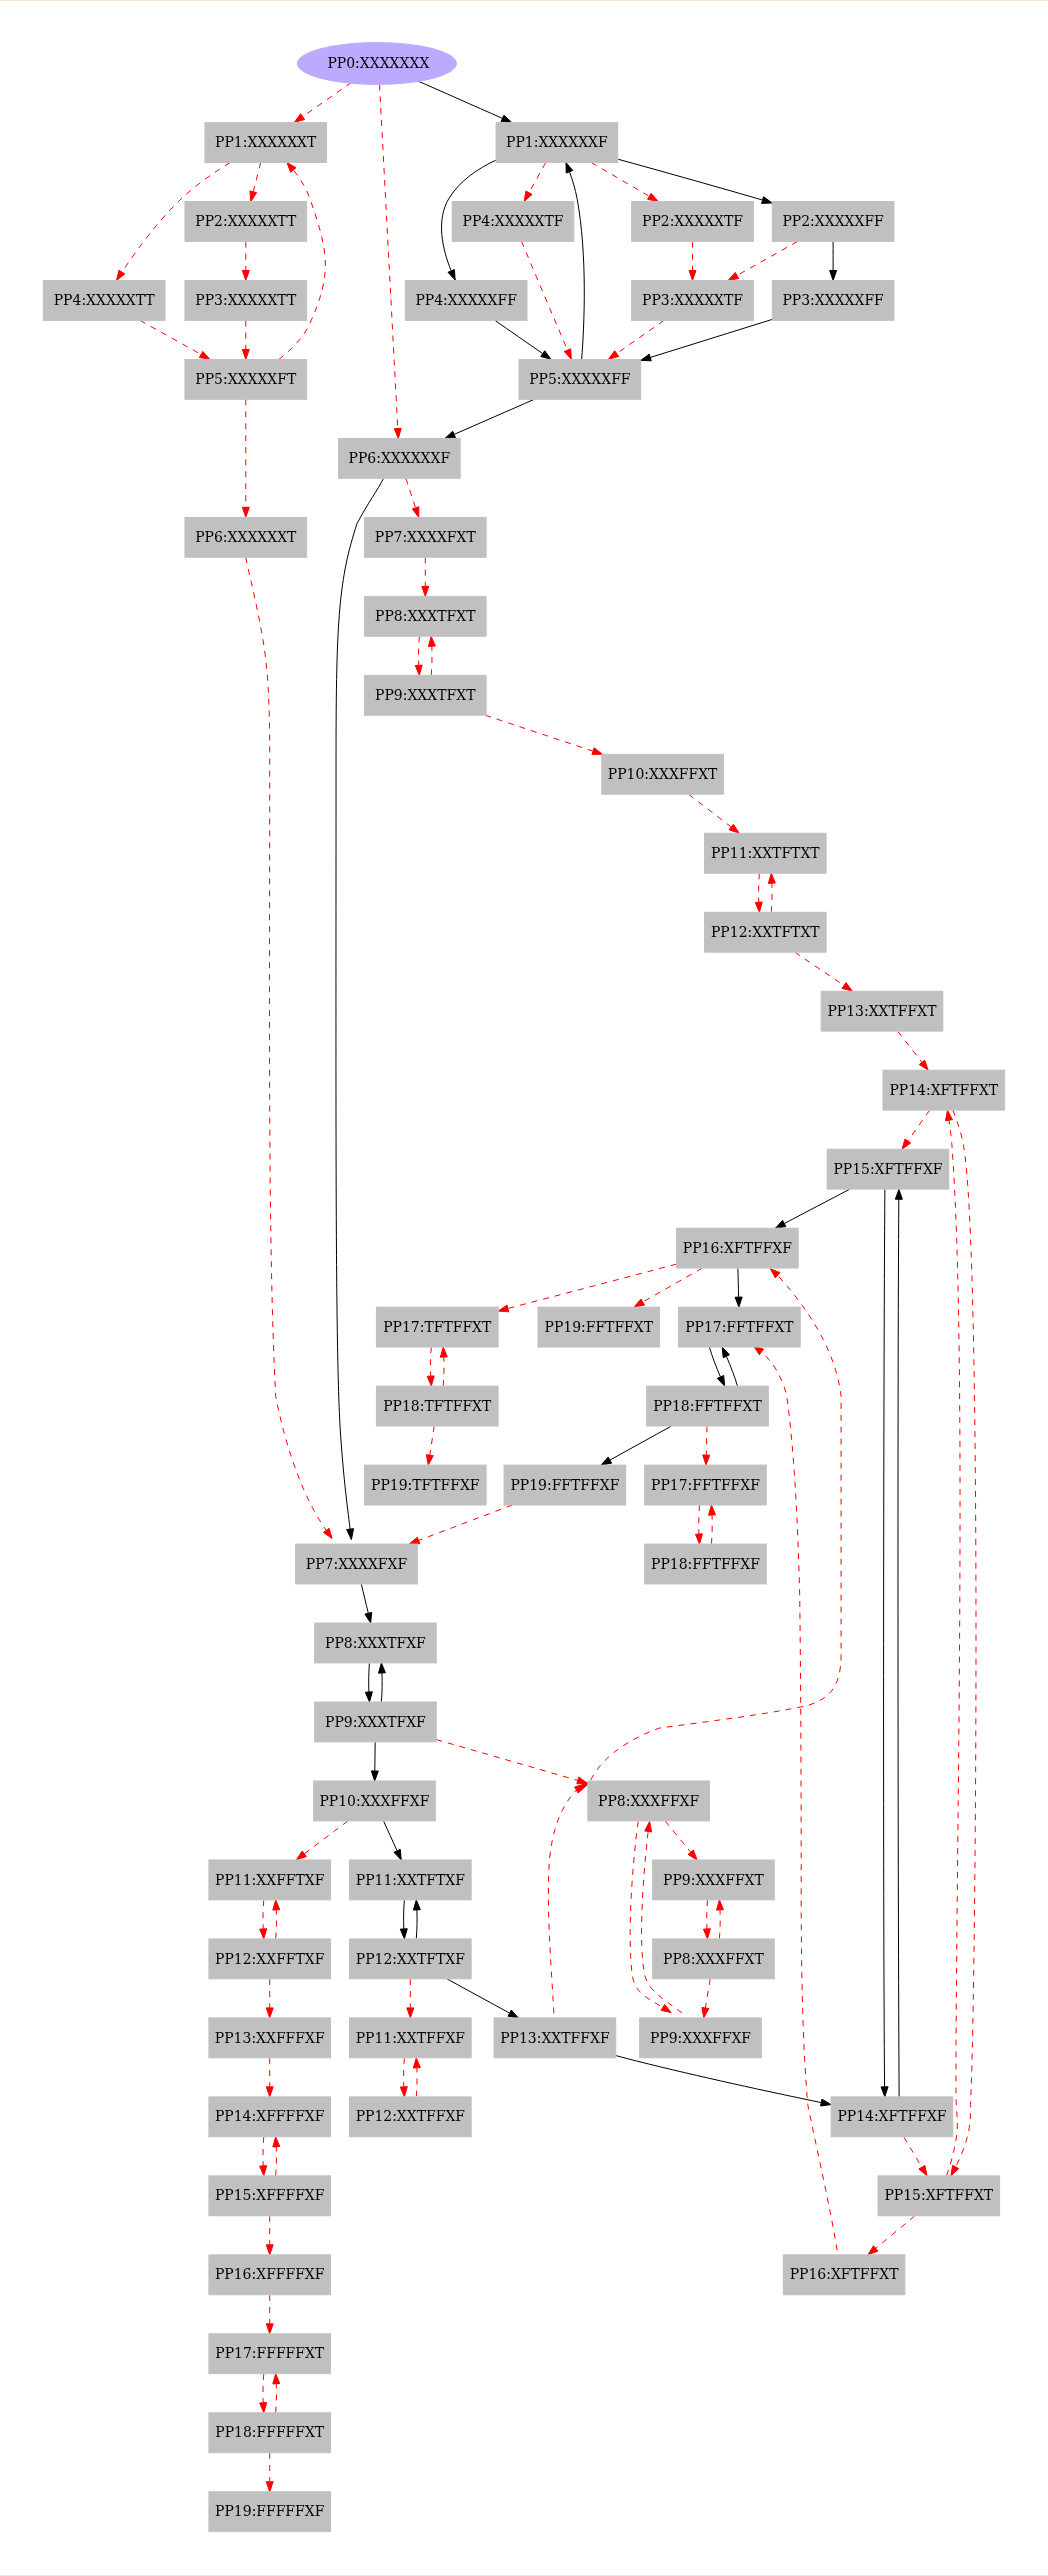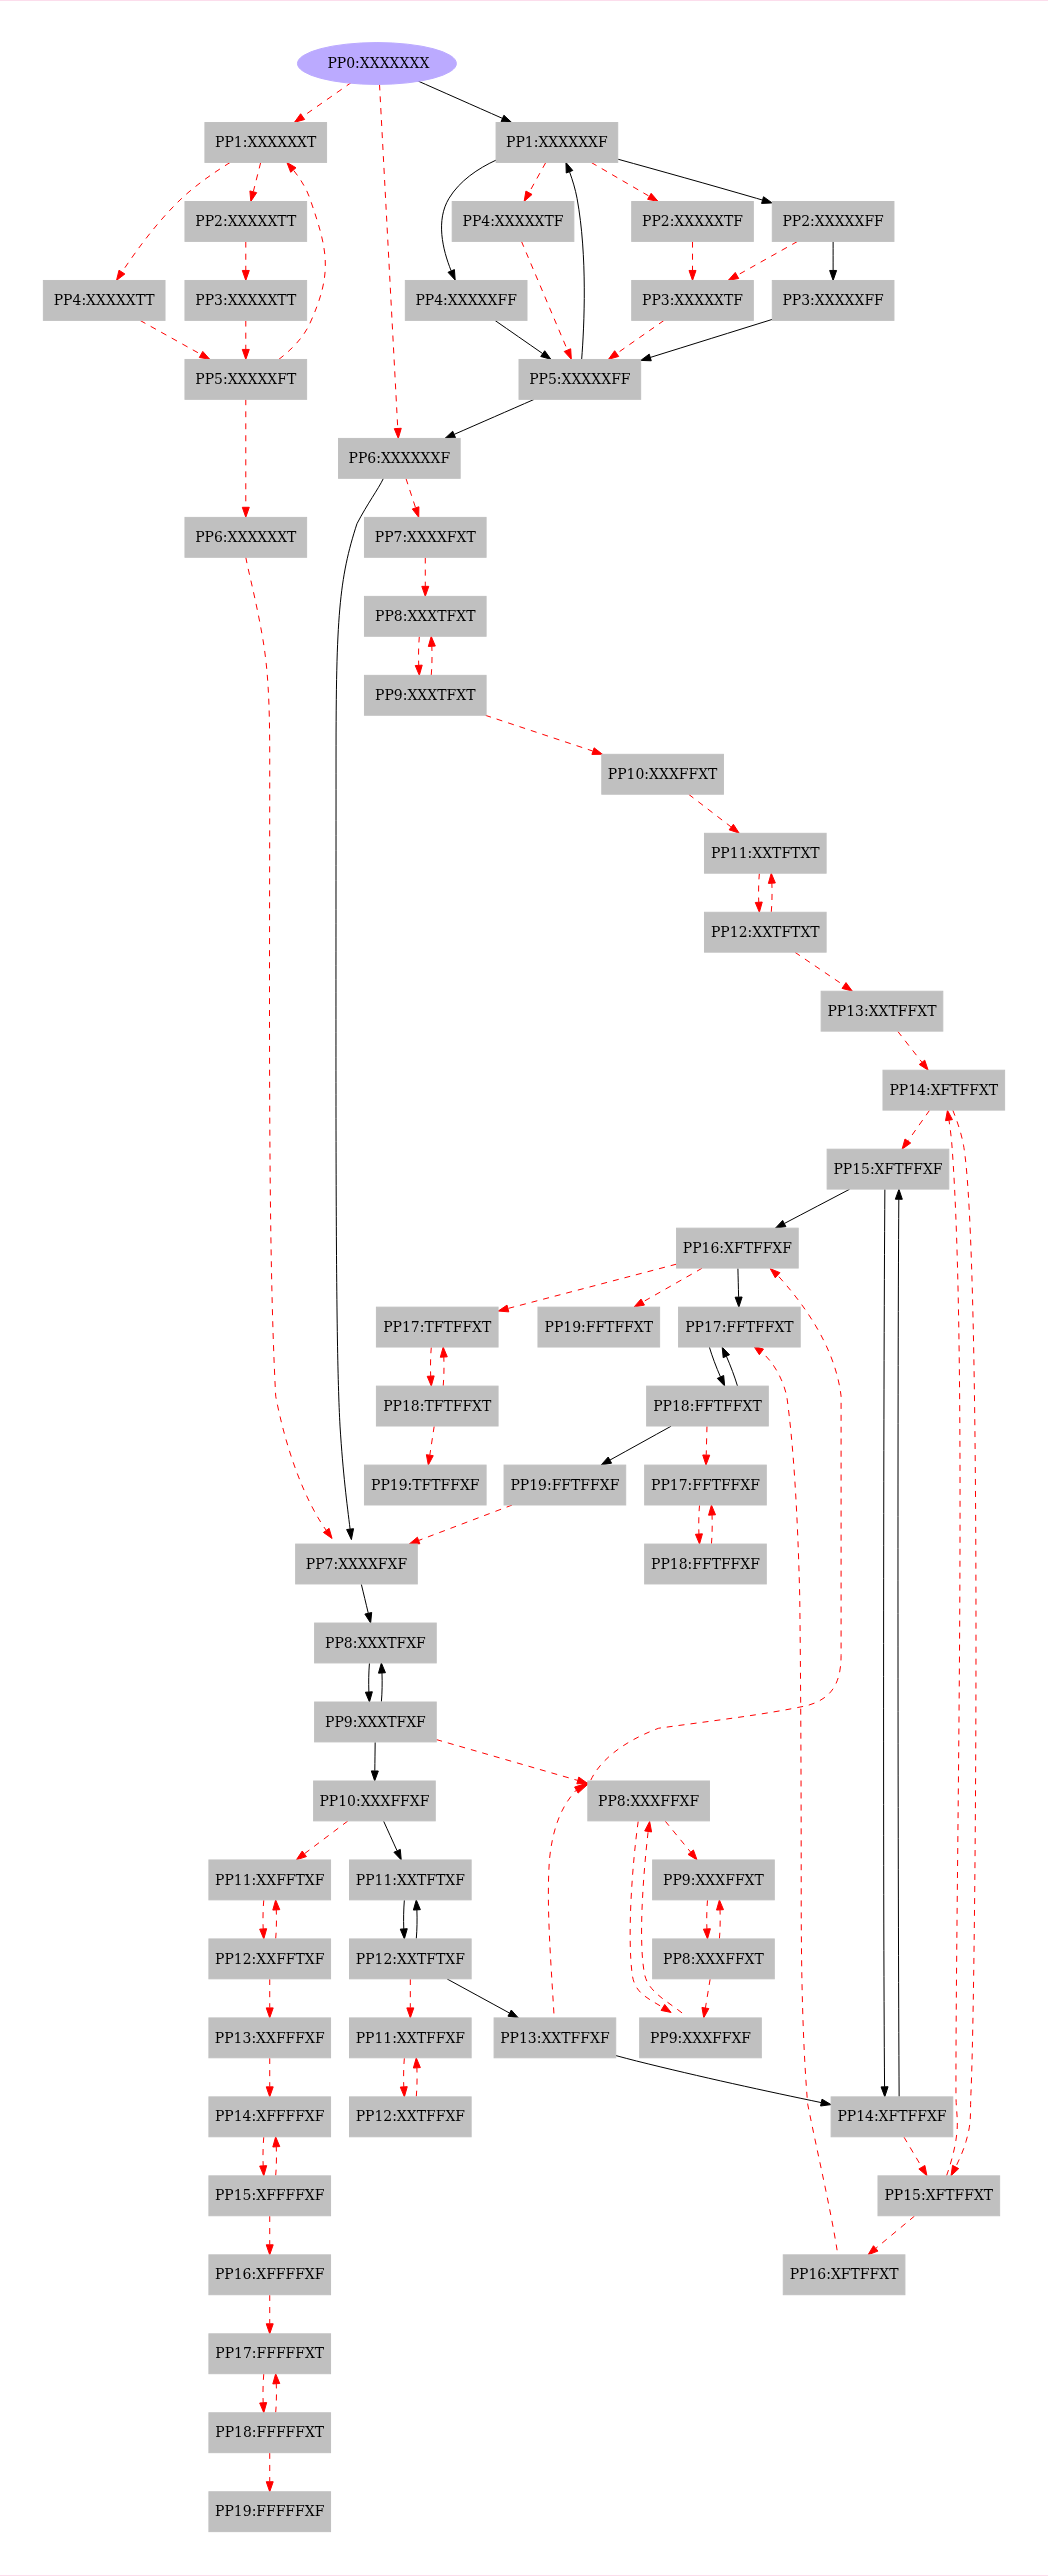--- a/index.html
+++ b/index.html
@@ -8,21 +8,21 @@
     padding: 0;
     background: #ffffff;
   }
   body {
     font-family: "Liberation Serif", serif;
   }
   #page {
     position: relative;
     width: 1048px;
     height: 2576px;
-    background: #ec4899;
+    background: #f97316;
     overflow: hidden;
   }
   #graph-svg {
     display: block;
     width: 1048px;
     height: 2576px;
   }
   .node-shape {
     stroke-width: 1;
   }

